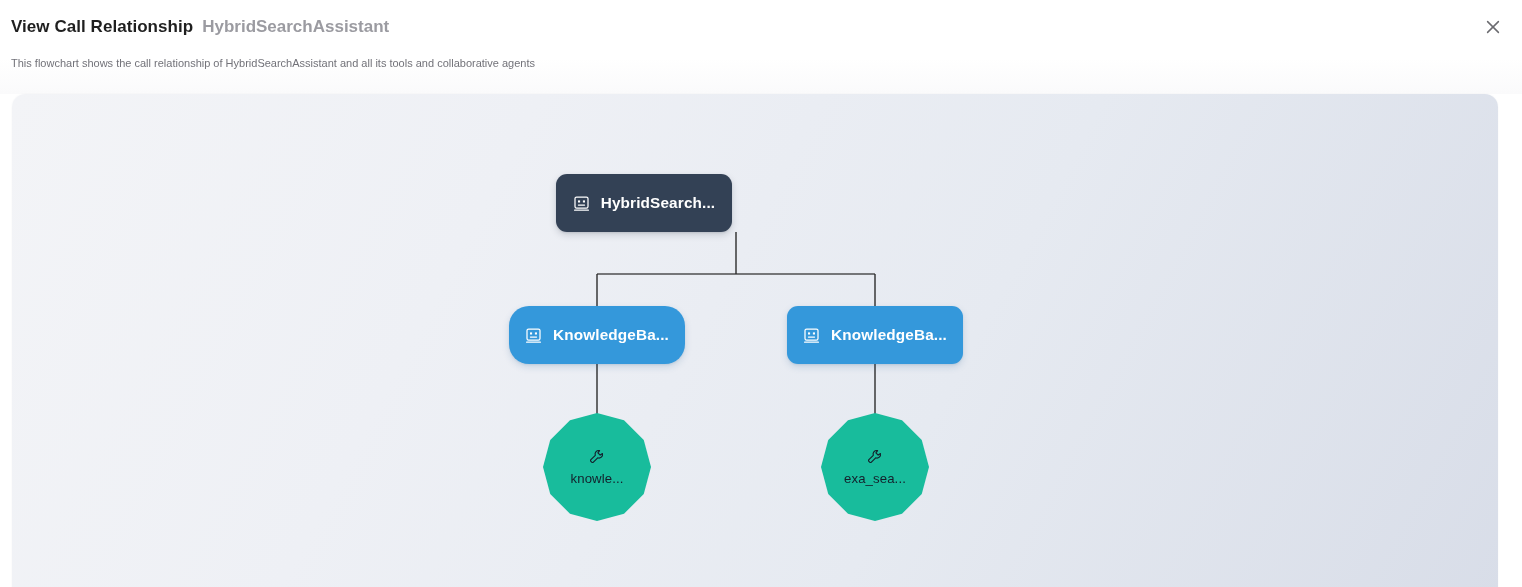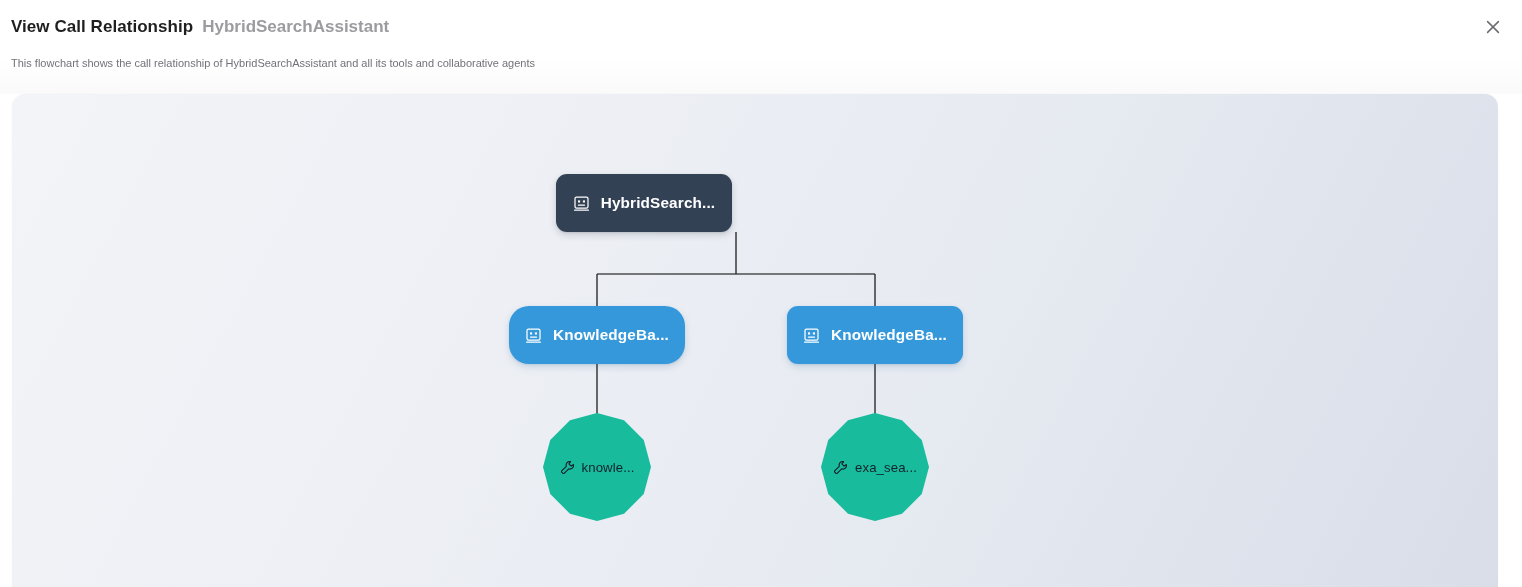--- a/index.html
+++ b/index.html
@@ -181,21 +181,21 @@
     width: 108px;
     height: 108px;
     background: #18bc9c;
     clip-path: polygon(
       50% 0%, 75% 6.7%, 93.3% 25%, 100% 50%, 93.3% 75%,
       75% 93.3%, 50% 100%, 25% 93.3%, 6.7% 75%, 0% 50%,
       6.7% 25%, 25% 6.7%
     );
     filter: drop-shadow(0 3px 6px rgba(20,110,90,0.22));
   }
-  .node-tool .node-inner { gap: 7px; padding: 0; }
+  .node-tool .node-inner { gap: 7px; padding: 0; flex-direction: column; }
   .node-tool .node-label {
     font-size: 13.2px;
     font-weight: 400;
     letter-spacing: 0.1px;
     color: #14202c;
   }
   .node-tool .node-icon { width: 15px; height: 15px; }
 </style>
 </head>
 <body>

